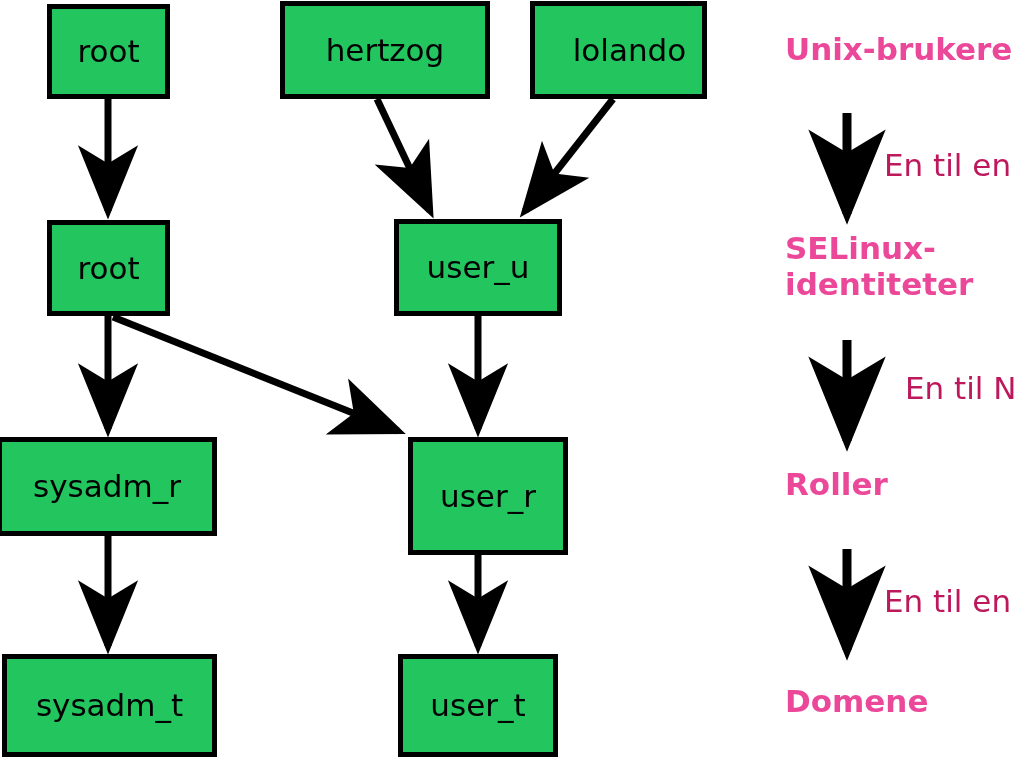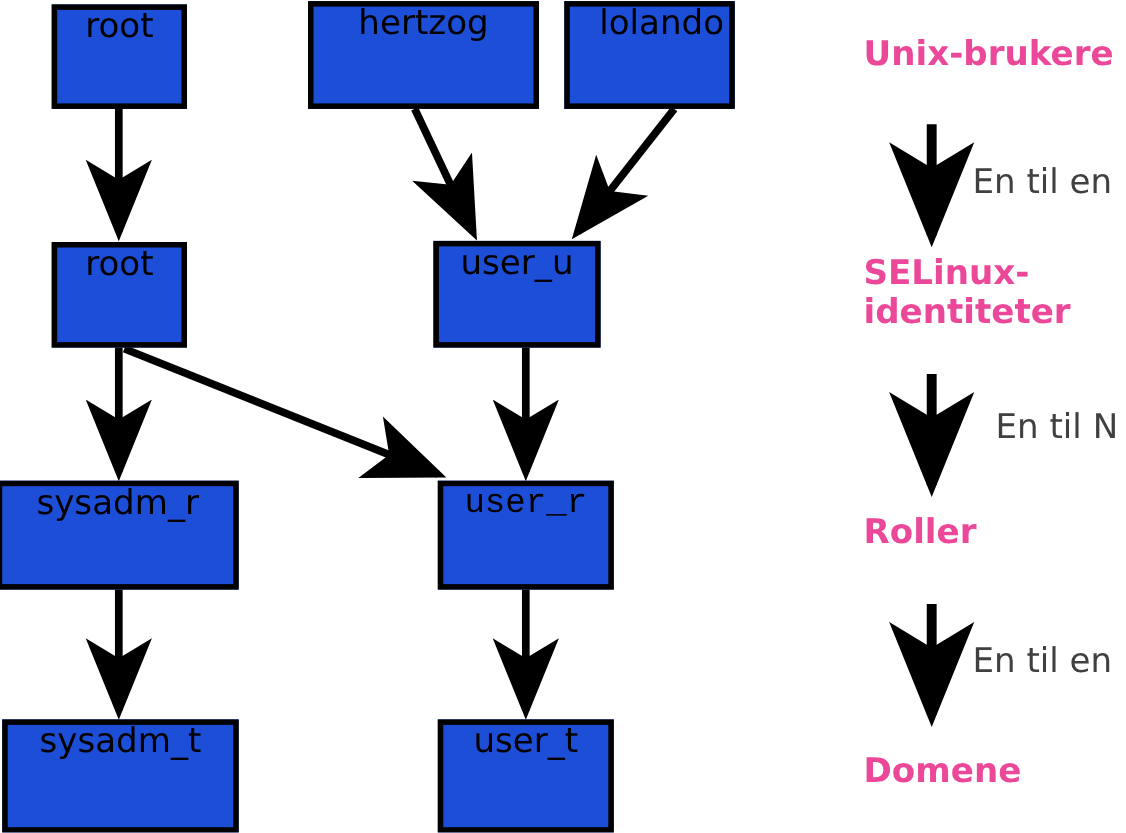--- a/index.html
+++ b/index.html
@@ -22,24 +22,24 @@
     position: absolute;
     left: 0;
     top: 0;
     width: 1024px;
     height: 757px;
     pointer-events: none;
   }
   .node {
     position: absolute;
     box-sizing: border-box;
-    background: #1d4ed8;
+    background: #22c55e;
     border: 5px solid #000000;
     display: flex;
-    align-items: flex-start;
+    align-items: center;
     justify-content: center;
     color: #000000;
     font-family: "DejaVu Sans", sans-serif;
     font-size: 31px;
     font-weight: 400;
     line-height: 1;
     white-space: nowrap;
     z-index: 2;
   }
   .legend-label {
@@ -47,21 +47,21 @@
     color: #ec4899;
     font-family: "DejaVu Sans", sans-serif;
     font-weight: bold;
     font-size: 31px;
     line-height: 1.15;
     white-space: pre;
     z-index: 3;
   }
   .edge-label {
     position: absolute;
-    color: #404040;
+    color: #be185d;
     font-family: "DejaVu Sans", sans-serif;
     font-weight: 400;
     font-size: 31px;
     line-height: 1;
     white-space: nowrap;
     z-index: 3;
   }
 </style>
 </head>
 <body>
@@ -119,37 +119,37 @@
   </svg>
 
   <div class="node" style="left:47px; top:4px; width:123px; height:95px;">
     <span>root</span>
   </div>
 
   <div class="node" style="left:280px; top:1px; width:210px; height:98px;">
     <span>hertzog</span>
   </div>
 
-  <div class="node" style="left:513px; top:1px; width:155px; height:98px;padding-left:22px;">
+  <div class="node" style="left:530px; top:1px; width:177px; height:98px;padding-left:22px;">
     <span>lolando</span>
   </div>
 
   <div class="node" style="left:47px; top:220px; width:123px; height:96px;">
     <span>root</span>
   </div>
 
-  <div class="node" style="left:394px; top:219px; width:152px; height:97px;">
+  <div class="node" style="left:394px; top:219px; width:168px; height:97px;">
     <span>user_u</span>
   </div>
 
   <div class="node" style="left:-3px; top:437px; width:220px; height:99px;">
     <span>sysadm_r</span>
   </div>
 
-  <div class="node" style="left:398px; top:437px; width:160px; height:99px;font-family:Liberation Mono, monospace;">
+  <div class="node" style="left:408px; top:437px; width:160px; height:118px;">
     <span>user_r</span>
   </div>
 
   <div class="node" style="left:398px; top:654px; width:160px; height:103px;">
     <span>user_t</span>
   </div>
 
   <div class="node" style="left:2px; top:654px; width:215px; height:103px;">
     <span>sysadm_t</span>
   </div>

